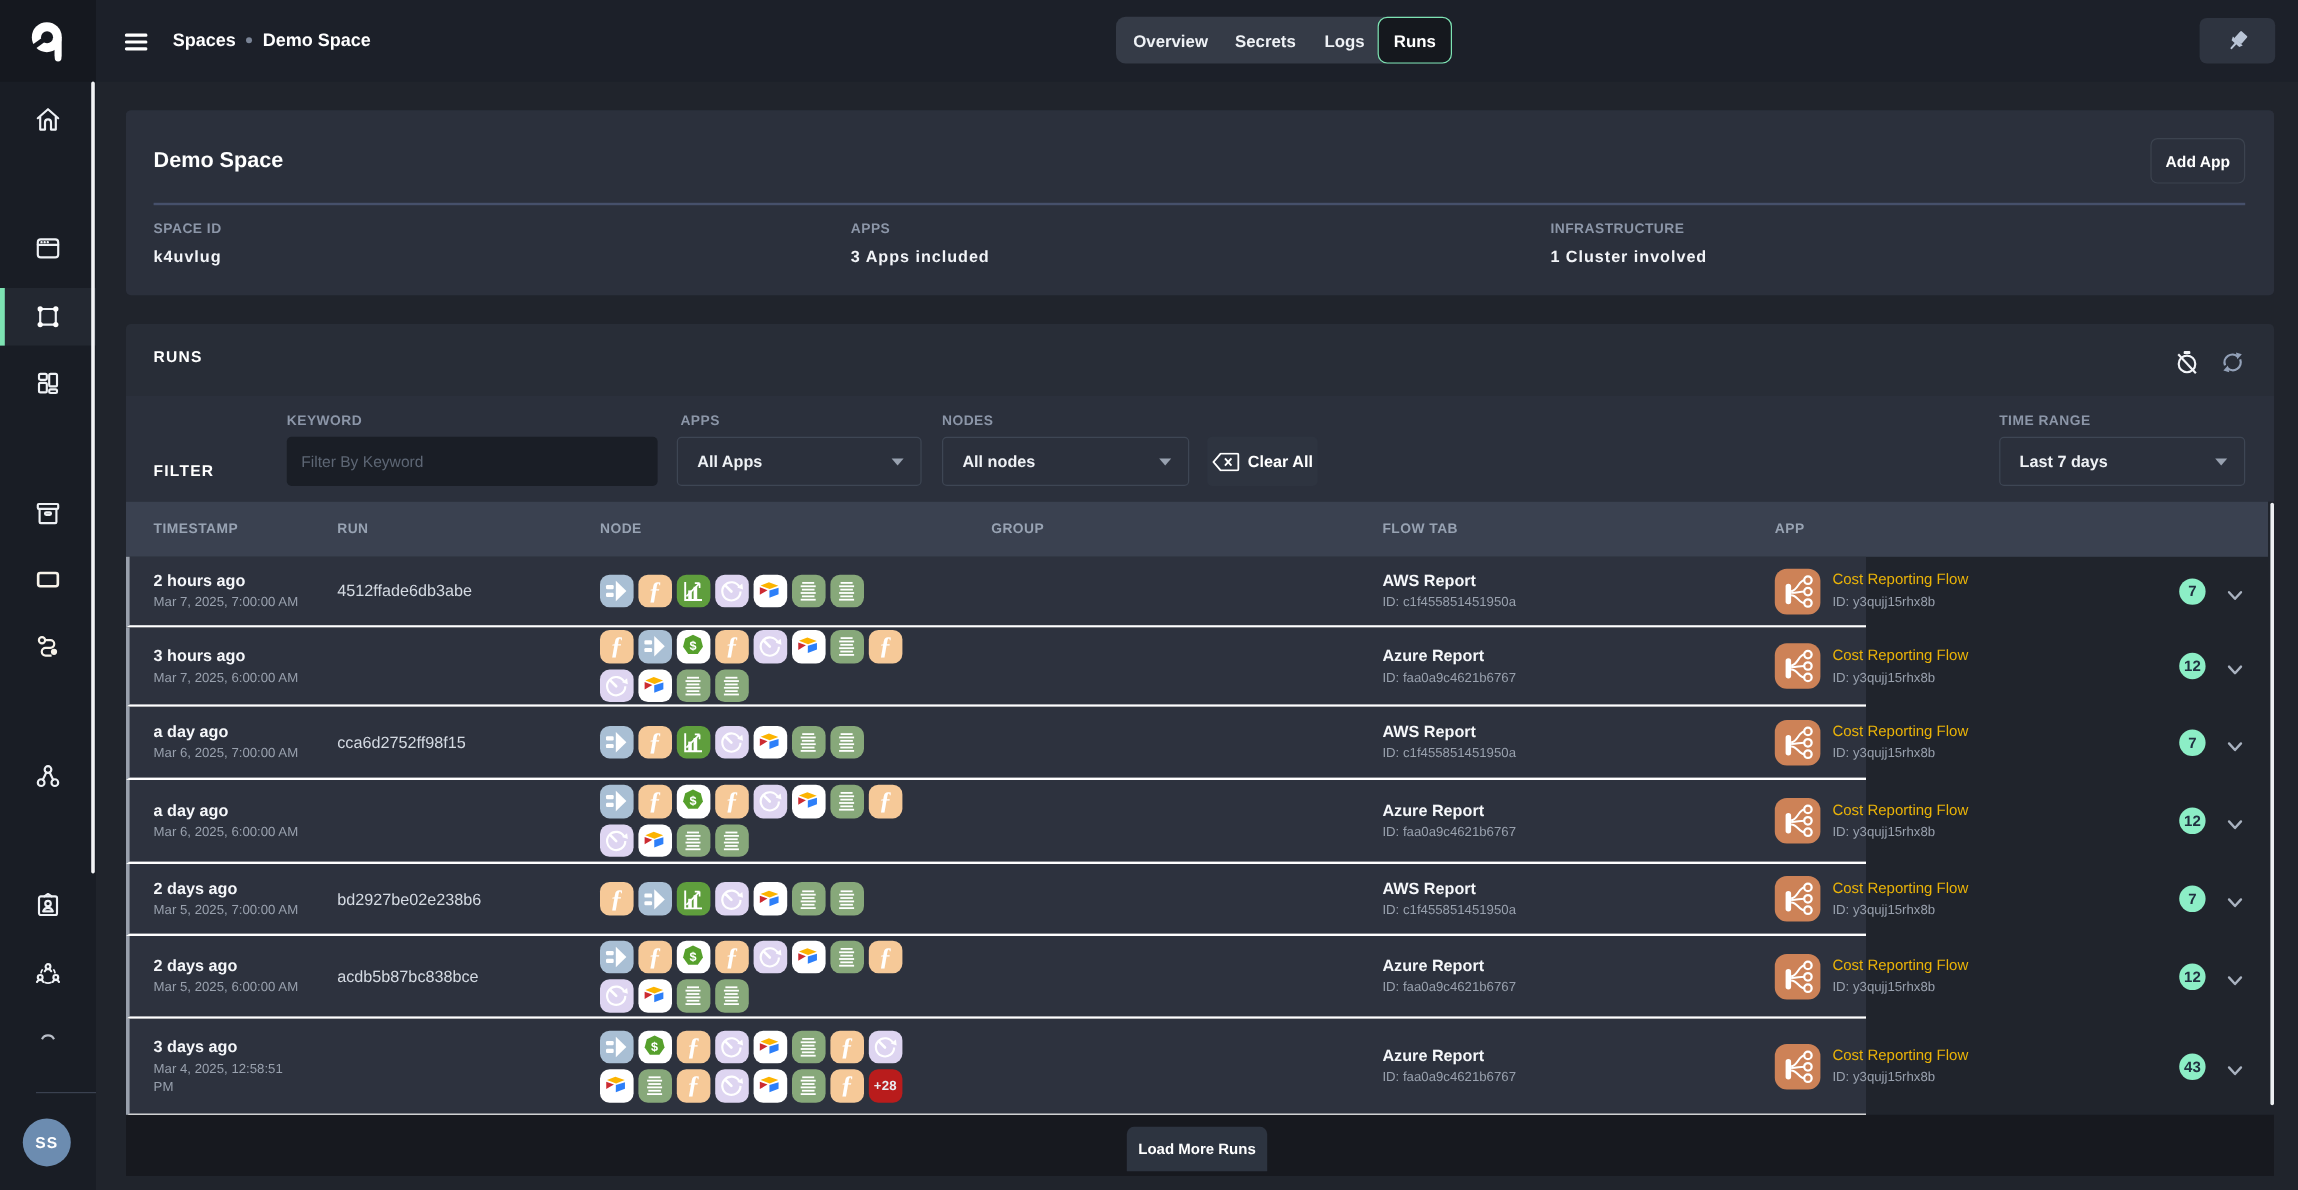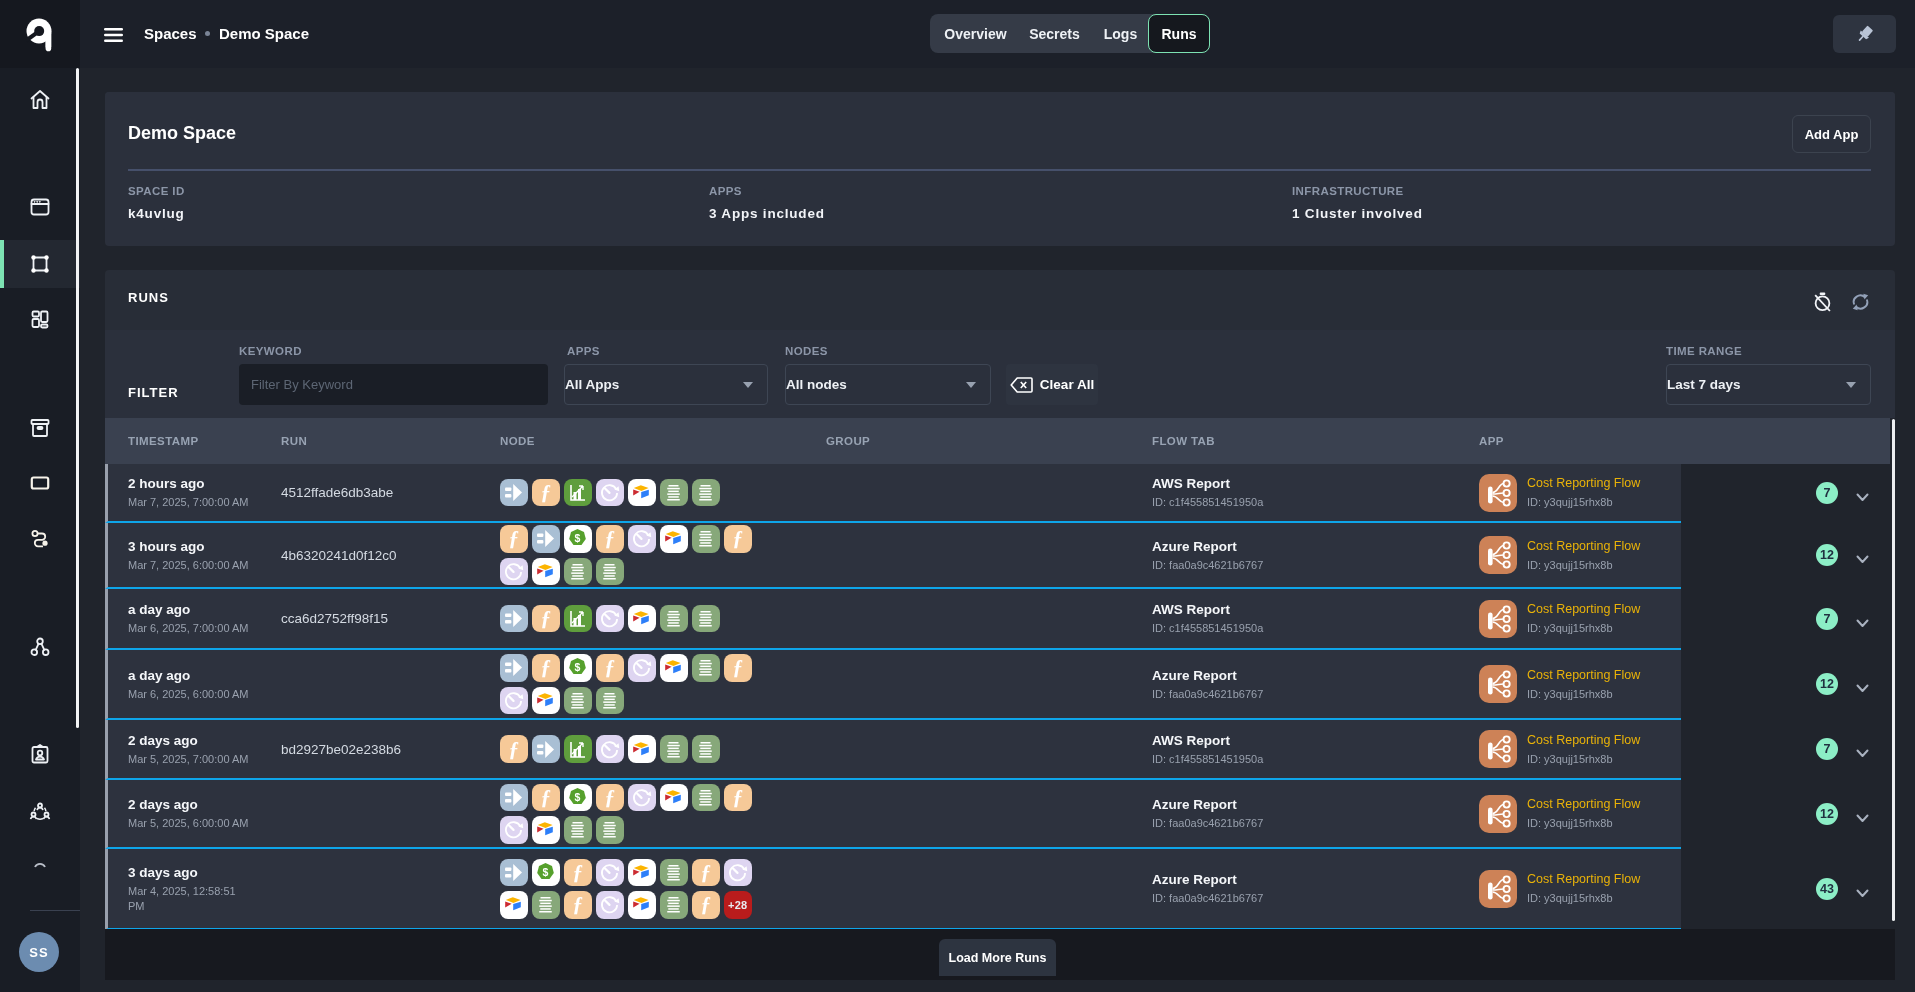--- a/index.html
+++ b/index.html
@@ -40,30 +40,30 @@
 
 #panelA {position:absolute;left:105px;top:270px;width:1790px;height:60px;background:#282d37;border-radius:4px 4px 0 0}
 #runslbl {position:absolute;left:128px;top:290px;font-size:13px;font-weight:bold;color:#fff;letter-spacing:1px}
 #ic1 {position:absolute;left:1813px;top:292px}
 #ic2 {position:absolute;left:1851px;top:293px}
 #panelB {position:absolute;left:105px;top:330px;width:1790px;height:88px;background:#2b303c}
 #filterlbl {position:absolute;left:128px;top:385px;font-size:13px;font-weight:bold;color:#fff;letter-spacing:1px}
 #kwinput {position:absolute;left:239px;top:364px;width:309px;height:41px;background:#1a1e26;border-radius:4px;
   color:#5d6674;font-size:13px;line-height:41px;padding-left:12px}
 .sel {position:absolute;top:364px;height:41px;border:1px solid #3e4654;border-radius:4px;
-  color:#eef1f5;font-size:13.5px;font-weight:bold;line-height:39px;}
+  color:#eef1f5;font-size:13.5px;font-weight:bold;line-height:39px;padding-left:16px}
 .caret {position:absolute;right:14px;top:17px;width:0;height:0;border-left:5.5px solid transparent;
   border-right:5.5px solid transparent;border-top:6.5px solid #98a1b0}
 #clearall {position:absolute;left:1006px;top:364px;width:92px;height:41px;background:#2e3440;border-radius:4px;
   display:flex;align-items:center;justify-content:center;gap:7px;color:#fff;font-size:13.5px;font-weight:bold}
 
 #thead {position:absolute;left:105px;top:418px;width:1785px;height:46px;background:#3a4150}
 .th {position:absolute;top:17px;font-size:11.5px;font-weight:bold;color:#98a3b3;letter-spacing:.4px}
-.row {position:absolute;left:105px;width:1576px;background:#2d323e;border-left:3px solid #99a0ac;
-  border-bottom:2px solid #0ea5e9}
+.row {position:absolute;left:105px;width:1450px;background:#2d323e;border-left:3px solid #99a0ac;
+  border-bottom:2px solid #ffffff}
 .cell {position:absolute;top:0;height:100%;display:flex;flex-direction:column;justify-content:center}
 .main {font-size:13.5px;font-weight:bold;color:#f5f7fa;line-height:17px}
 .sub {font-size:11px;color:#99a1ae;line-height:15px;margin-top:3px;white-space:nowrap}
 .sub.wrap {white-space:normal;width:110px}
 .runid {font-size:13.5px;color:#d4dae2}
 .chl {display:flex;gap:4.5px}
 .chl + .chl {margin-top:5px}
 .ch {width:27.5px;height:27.5px;border-radius:8px;display:flex;align-items:center;justify-content:center;flex:0 0 auto}
 .chf {font-family:"Liberation Serif",serif;font-style:italic;font-weight:bold;color:#fff;font-size:21px}
 .appcell {display:flex;align-items:center;gap:10px}
@@ -236,23 +236,20 @@
 <div class="badge" style="left:1708px">7</div>
 <div class="chev" style="left:1748px"><svg width="13" height="9" viewBox="0 0 13 9">
         <polyline points="1.5,1.5 6.5,7 11.5,1.5" stroke="#a9b2c0" stroke-width="2" fill="none" stroke-linecap="round" stroke-linejoin="round"></polyline>
       </svg></div>
 </div>
 <div class="row" style="top:523px;height:66px">
 <div class="cell" style="left:20px;width:143px">
       <div class="main">3 hours ago</div>
       <div class="sub">Mar 7, 2025, 6:00:00 AM</div>
     </div>
-<div class="cell" style="left:173px;width:210px">
-      <div class="runid">4b6320241d0f12c0</div>
-    </div>
 <div class="cell" style="left:392px;width:330px">
       <div class="chl">
         <span class="ch chf" style="background:#f6c998">ƒ</span>
         <span class="ch" style="background:#a9bfd4">
           <svg width="27" height="27" viewBox="0 0 27 27">
             <rect x="5" y="8.6" width="6.4" height="3.4" rx="1" fill="#fff"></rect>
             <rect x="5" y="15" width="6.4" height="3.4" rx="1" fill="#fff"></rect>
             <polygon points="13.2,5 22,13.5 13.2,22" fill="#fff"></polygon>
           </svg>
         </span>
@@ -636,20 +633,23 @@
     </div>
 <div class="badge" style="left:1708px">7</div>
 <div class="chev" style="left:1748px"><svg width="13" height="9" viewBox="0 0 13 9">
         <polyline points="1.5,1.5 6.5,7 11.5,1.5" stroke="#a9b2c0" stroke-width="2" fill="none" stroke-linecap="round" stroke-linejoin="round"></polyline>
       </svg></div>
 </div>
 <div class="row" style="top:780px;height:69px">
 <div class="cell" style="left:20px;width:143px">
       <div class="main">2 days ago</div>
       <div class="sub">Mar 5, 2025, 6:00:00 AM</div>
+    </div>
+<div class="cell" style="left:173px;width:210px">
+      <div class="runid">acdb5b87bc838bce</div>
     </div>
 <div class="cell" style="left:392px;width:330px">
       <div class="chl">
         <span class="ch" style="background:#a9bfd4">
           <svg width="27" height="27" viewBox="0 0 27 27">
             <rect x="5" y="8.6" width="6.4" height="3.4" rx="1" fill="#fff"></rect>
             <rect x="5" y="15" width="6.4" height="3.4" rx="1" fill="#fff"></rect>
             <polygon points="13.2,5 22,13.5 13.2,22" fill="#fff"></polygon>
           </svg>
         </span>

